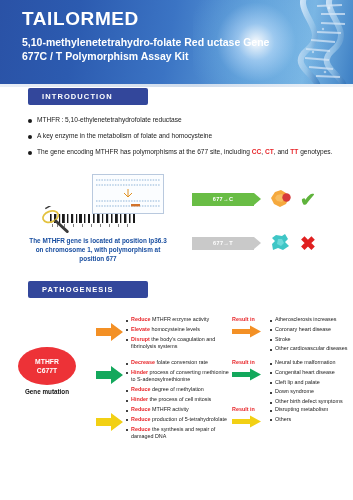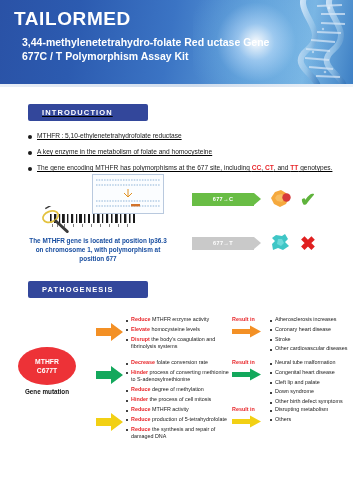--- a/index.html
+++ b/index.html
@@ -16,42 +16,42 @@
     position: relative; width: 353px; height: 84px;
     background: linear-gradient(100deg, #2a52a6 0%, #2c5bb0 22%, #3b74c4 48%, #5b9bd8 70%, #7ab6e4 86%, #3d7fc4 100%);
     overflow: hidden;
   }
   .header-glow {
     position: absolute; right: 10px; top: -30px; width: 150px; height: 150px;
     background: radial-gradient(circle at 42% 48%, rgba(255,255,255,0.95) 0%, rgba(200,230,255,0.55) 16%, rgba(120,185,230,0.25) 34%, rgba(60,130,200,0) 60%);
   }
   .helix { position: absolute; right: 0px; top: -6px; opacity: .95; }
   .brand {
-    position: absolute; left: 14px; top: 8px;
+    position: absolute; left: 22px; top: 8px;
     color: #ffffff; font-size: 19px; font-weight: bold; letter-spacing: .6px;
   }
   .prod-title {
     position: absolute; left: 22px; top: 36px; width: 250px;
     color: #ffffff; font-size: 10.5px; font-weight: bold; line-height: 13.5px;
   }
   .header-rule {
     position: absolute; left: 0; top: 84px; width: 353px; height: 3px;
     background: linear-gradient(90deg, #e9eef6 0%, #cfdcec 55%, #eef3f9 100%);
   }
 
   
   .sec-bar {
     background: #33479b; color: #ffffff;
     font-size: 7.5px; font-weight: bold; letter-spacing: 1.1px;
     padding: 4px 0 4px 14px; border-radius: 2px;
     width: 120px;
   }
 
   
-  .intro-wrap { position: absolute; left: 28px; top: 104px; text-decoration: underline; }
+  .intro-wrap { position: absolute; left: 28px; top: 88px; }
   .bullets { margin-top: 10px; }
   .b-row { display: flex; align-items: flex-start; margin-bottom: 7px; }
   .b-dot {
     width: 4px; height: 4px; border-radius: 50%; background: #1a1a1a;
     margin: 3.5px 5px 0 0; flex: 0 0 auto;
   }
   .b-text { font-size: 6.6px; color: #1a1a1a; line-height: 9px; }
   .hl { color: #e8262a; font-weight: bold; }
 
   
@@ -153,21 +153,21 @@
       </g>
       <g fill="#ffffff" opacity=".5">
         <circle cx="96" cy="14" r="1.4"></circle>
           <circle cx="90" cy="35" r="1.2"></circle>
         <circle cx="80" cy="58" r="1.2"></circle>
           <circle cx="92" cy="78" r="1.3"></circle>
       </g>
     </svg>
 
     <div class="brand">TAILORMED</div>
-    <div class="prod-title">3,44-methylenetetrahydro-folate Red uctase Gene 677C / T Polymorphism Assay Kit</div>
+    <div class="prod-title">5,10-methylenetetrahydro-folate Red uctase Gene 677C / T Polymorphism Assay Kit</div>
   </div>
   <div class="header-rule"></div>
 
   <div class="intro-wrap">
     <div class="sec-bar">INTRODUCTION</div>
 
     <div class="bullets">
       <div class="b-row">
         <span class="b-dot"></span>
         <span class="b-text">MTHFR :   5,10-ethylenetetrahydrofolate reductase</span>

